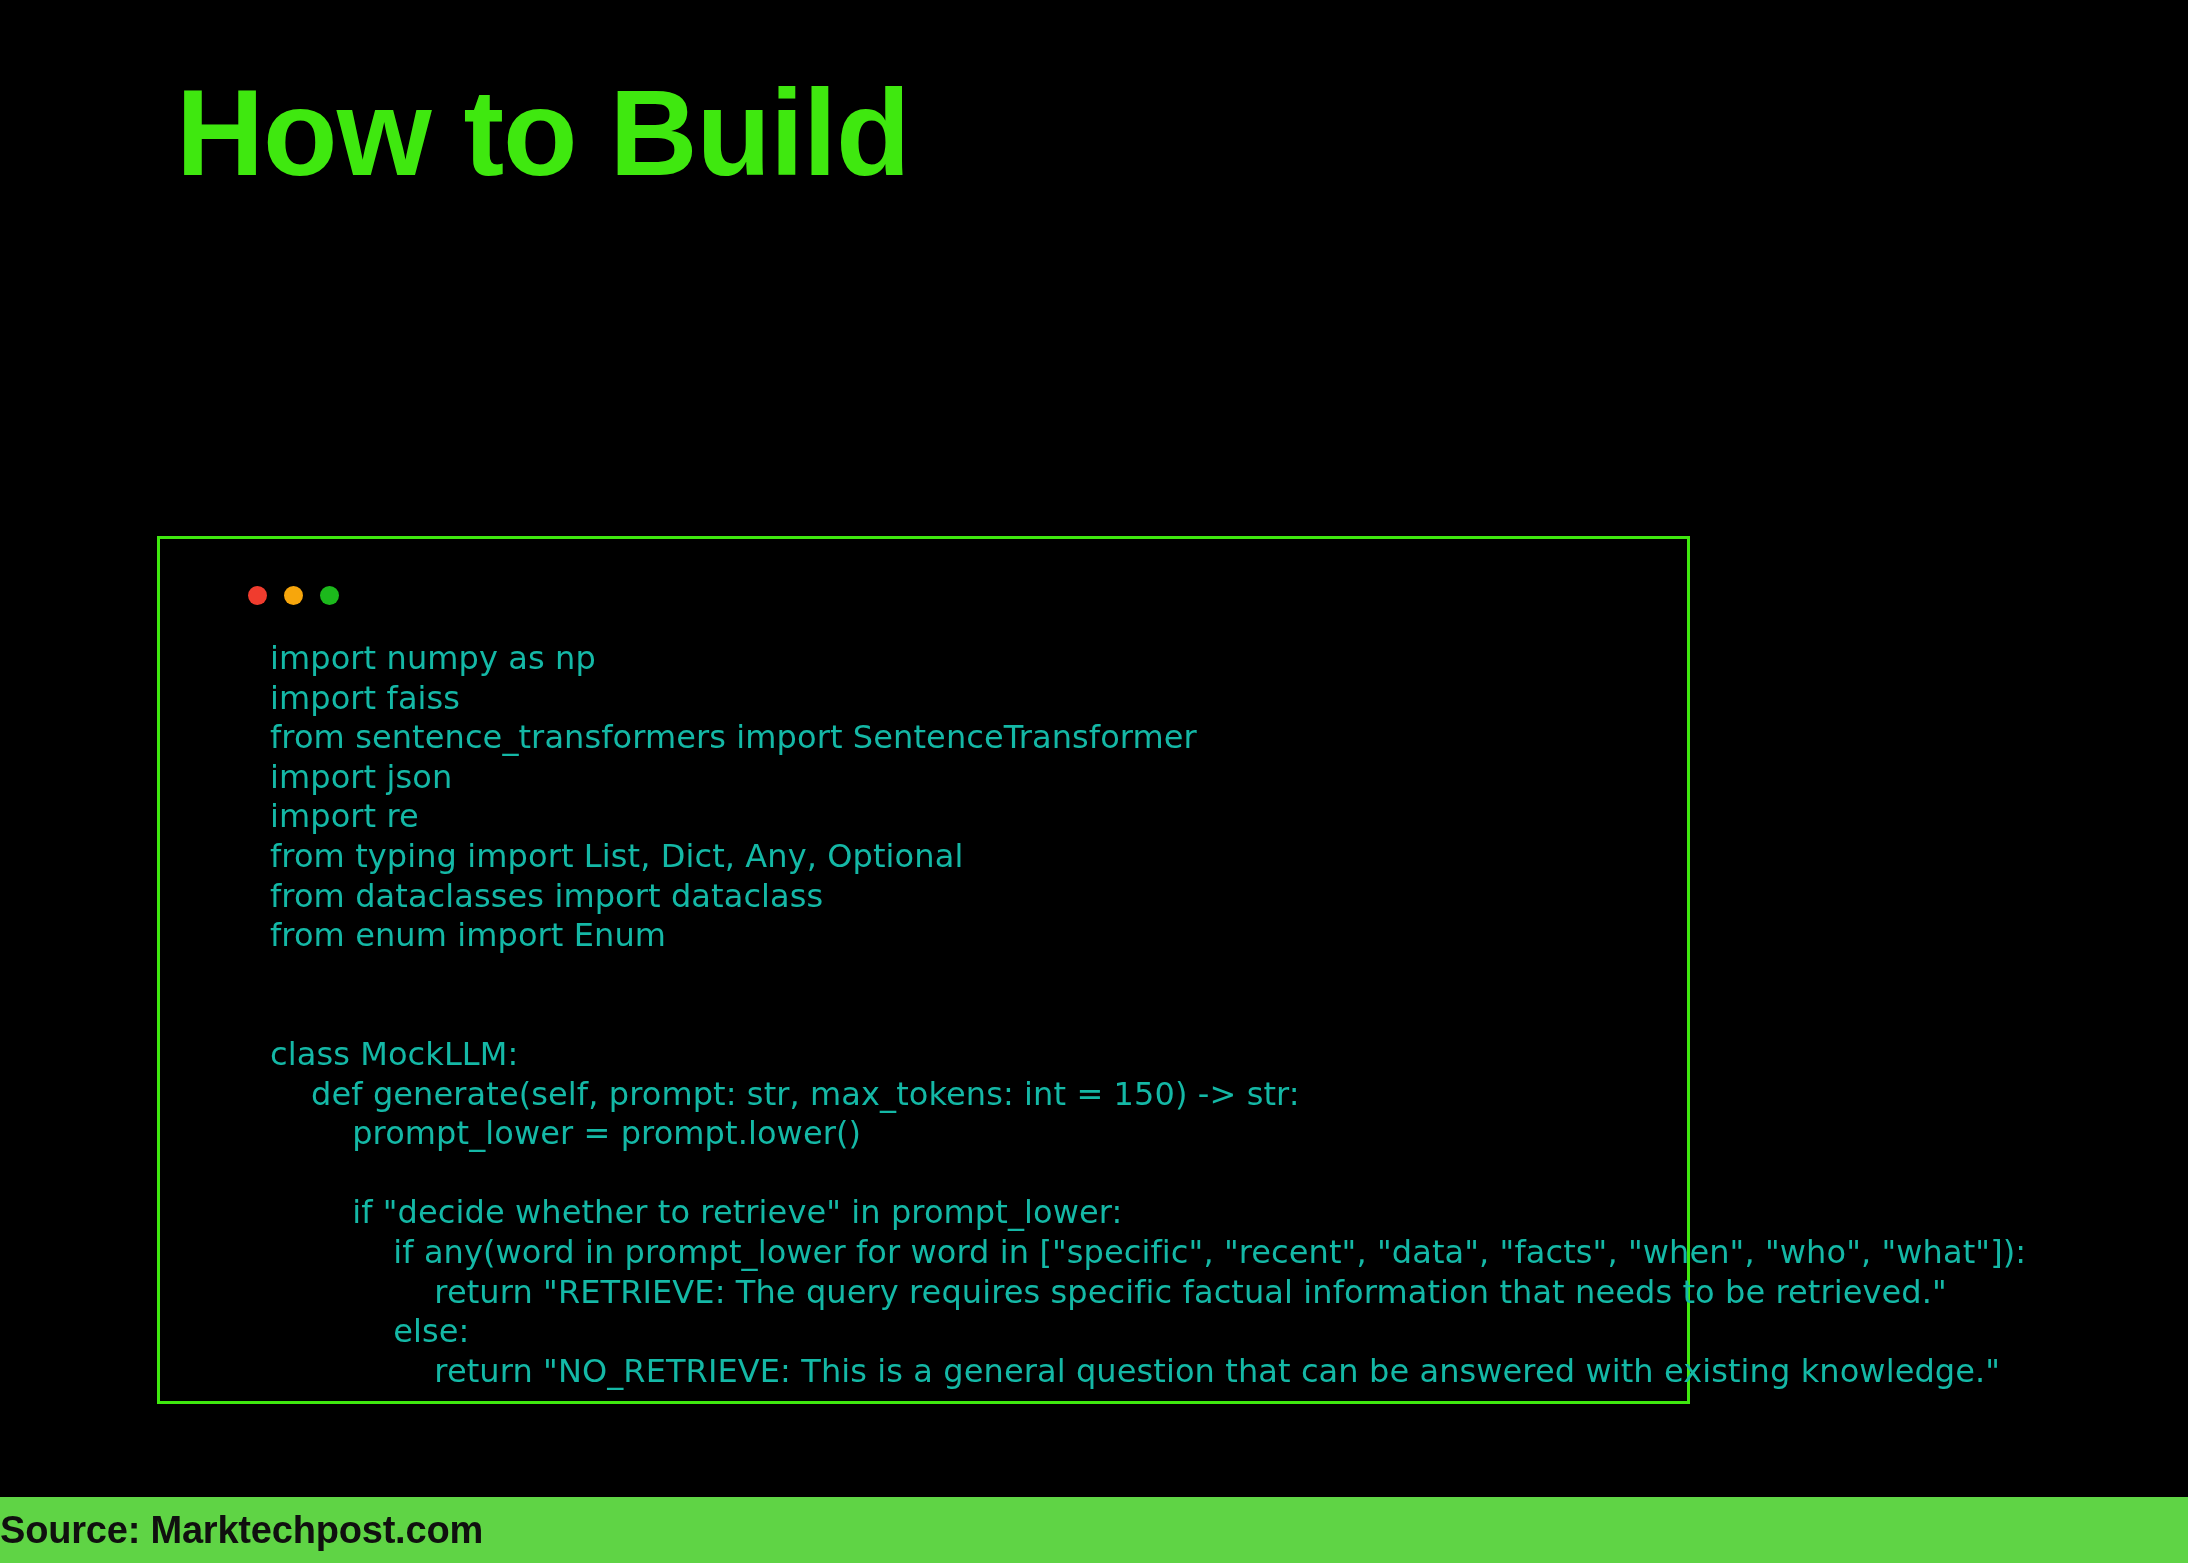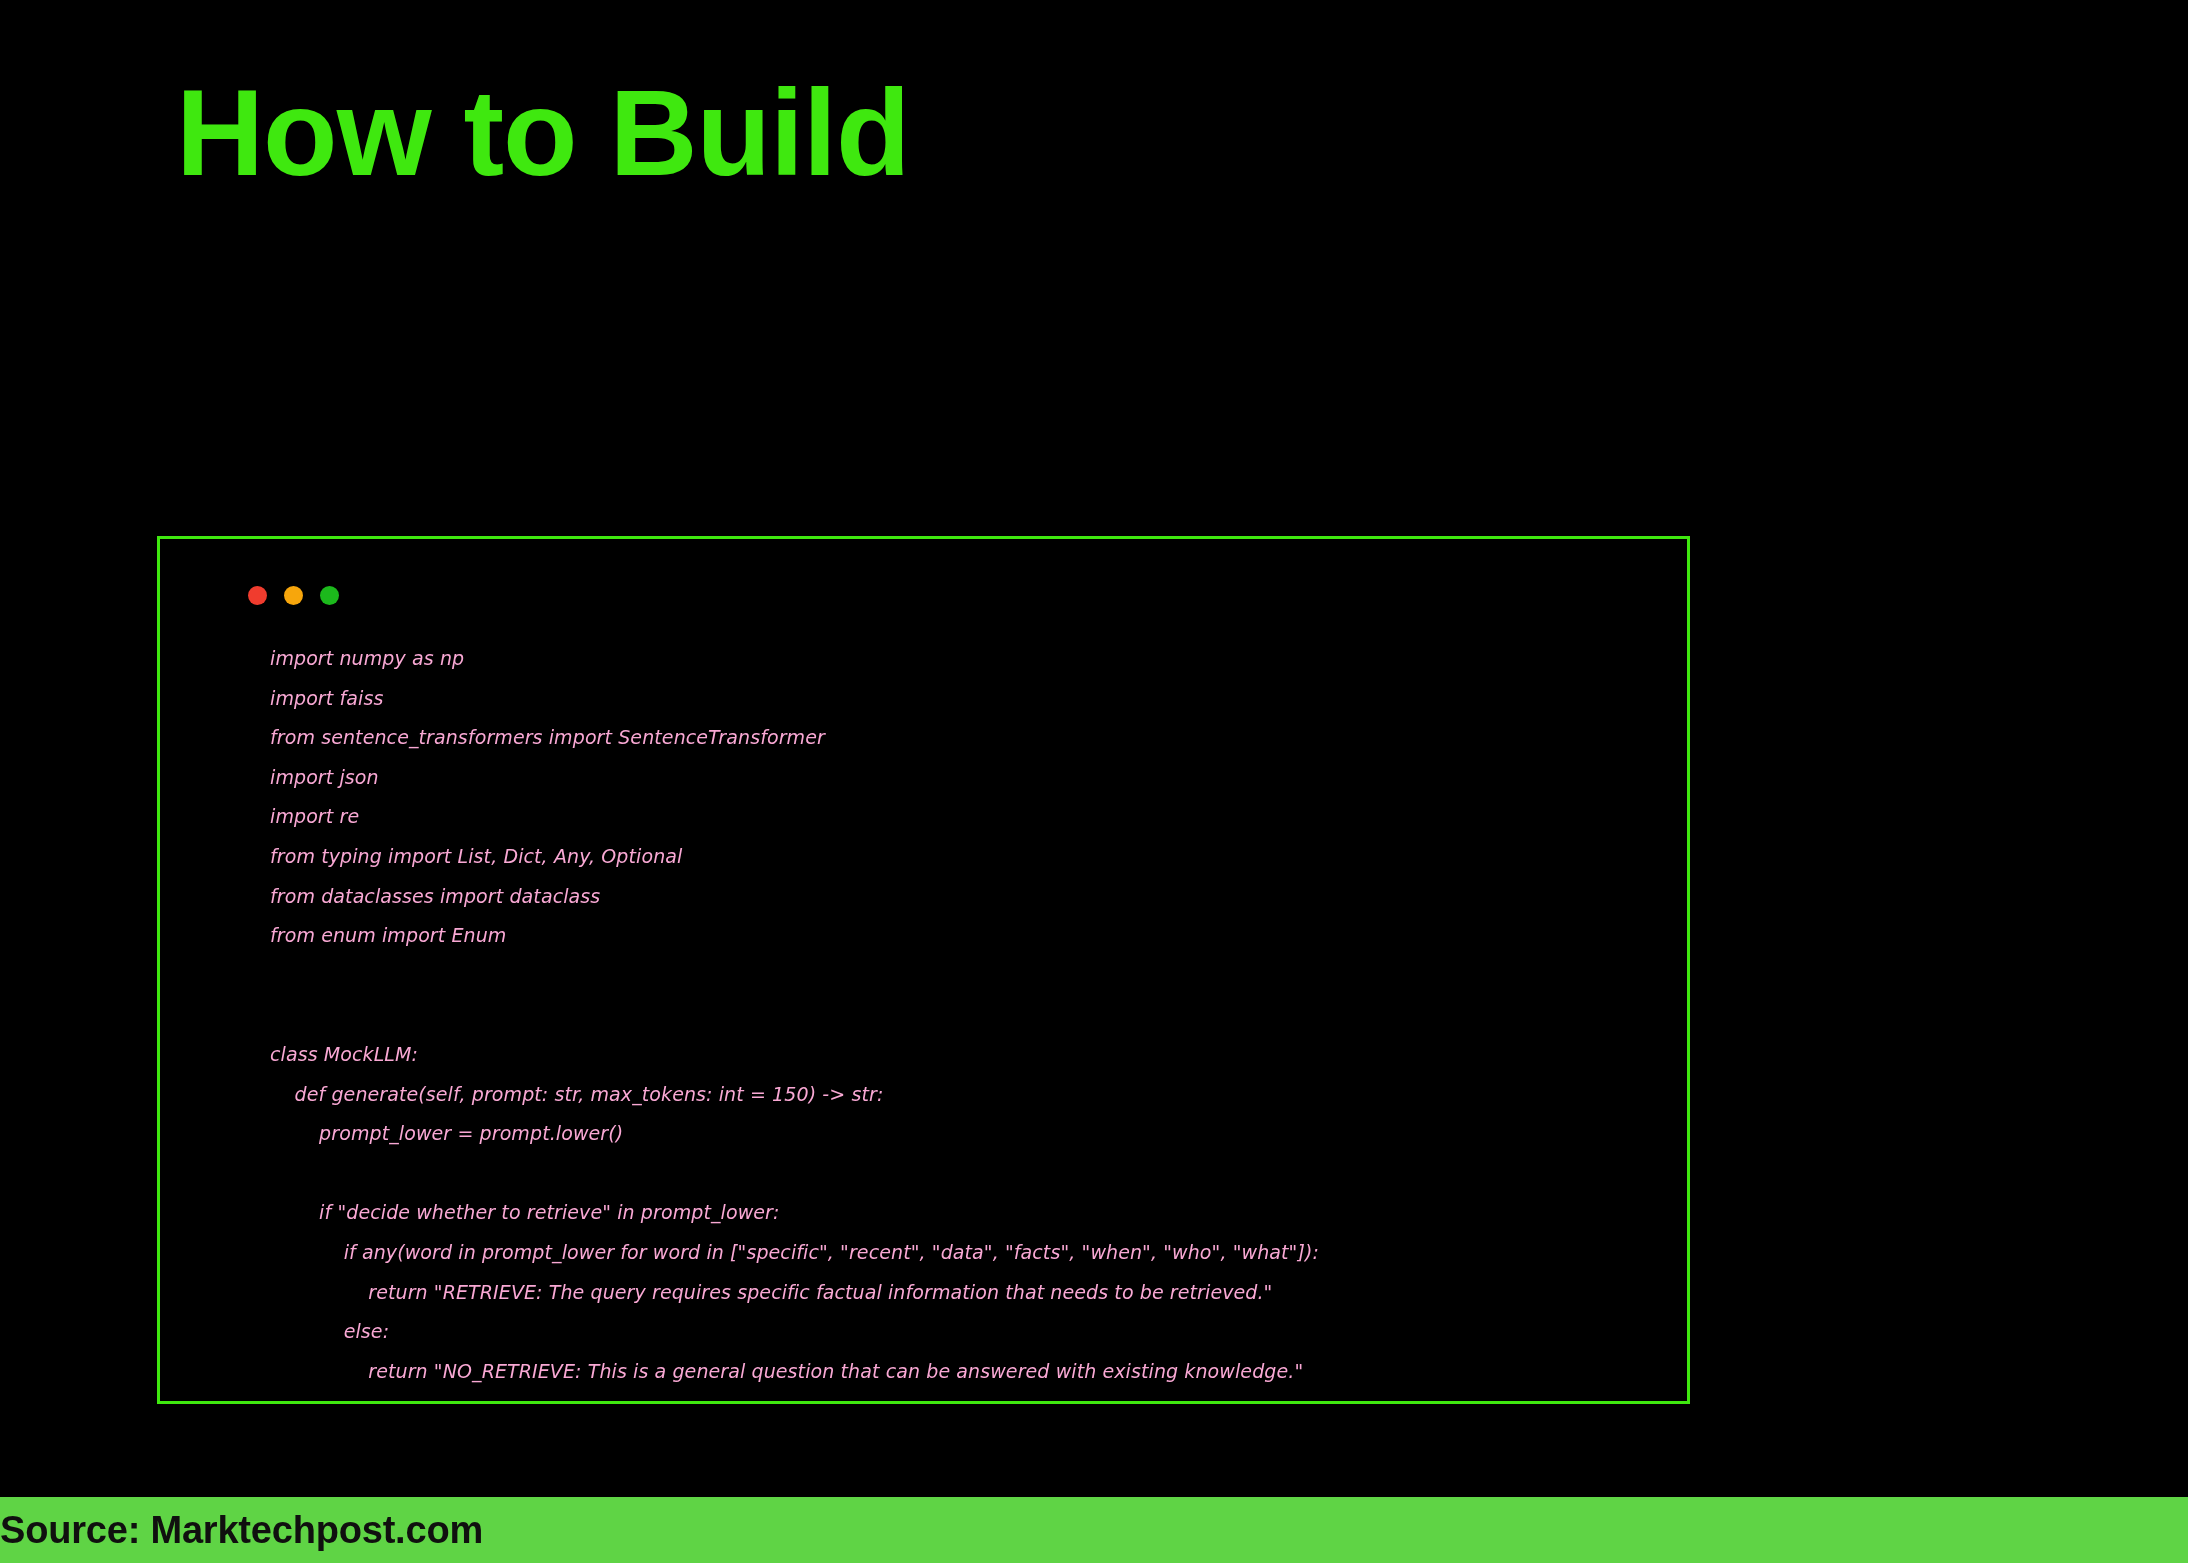--- a/index.html
+++ b/index.html
@@ -82,26 +82,25 @@
   .dot-yellow { background: #F7A60C; }
   .dot-green  { background: #1CB91C; }
 
   #code-body {
     position: absolute;
     left: 110px;
     top: 100px;
     right: 20px;
     bottom: 10px;
     font-family: "DejaVu Sans", sans-serif;
-    font-size: 19px;
+    font-size: 32px;
     line-height: 39.6px;
-    color: #f9a8d4;
+    color: #14b8a6;
     white-space: pre;
     letter-spacing: 0.1px;
-    font-style: italic;
   }
   .code-line {
     white-space: pre;
     min-height: 39.6px;
   }
 
   
   #footer-bar {
     position: absolute;
     left: 0;

